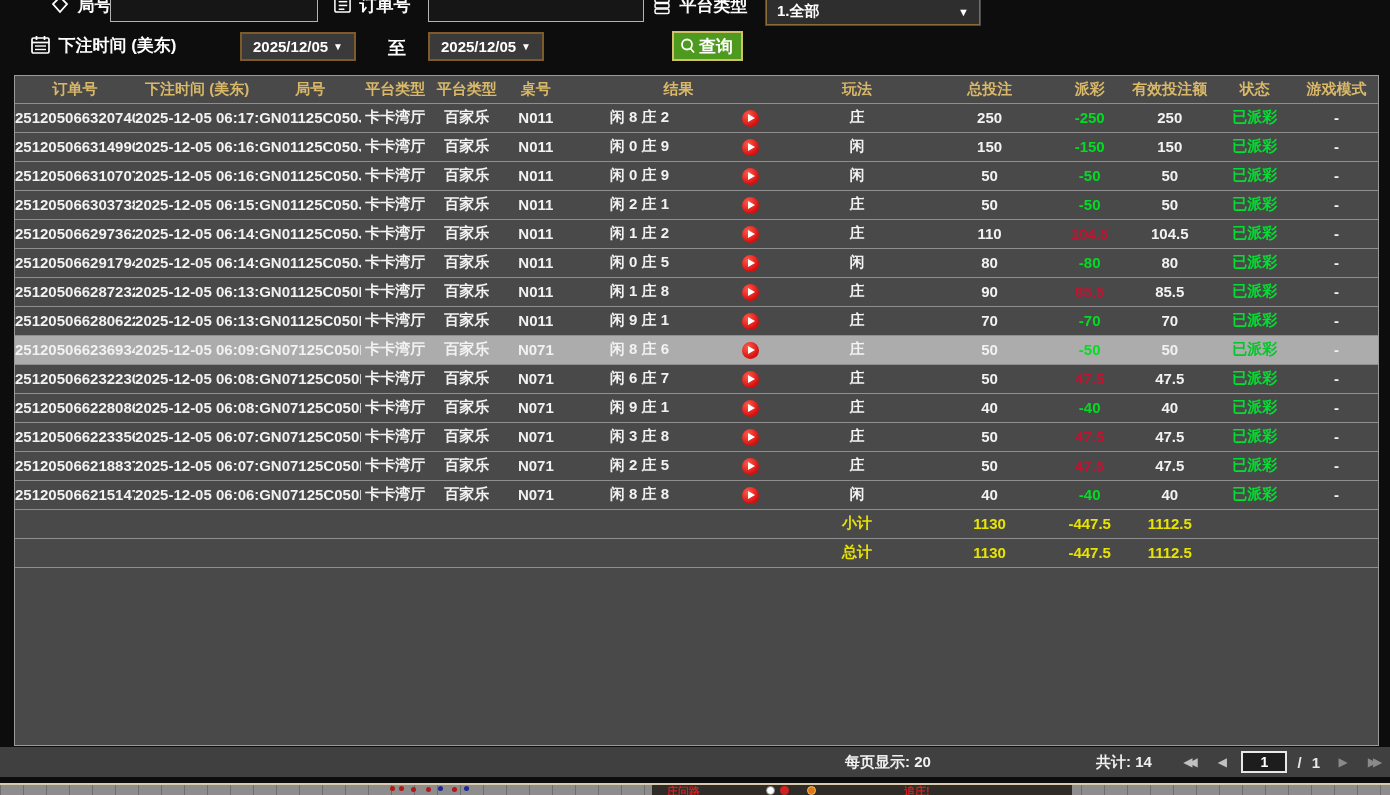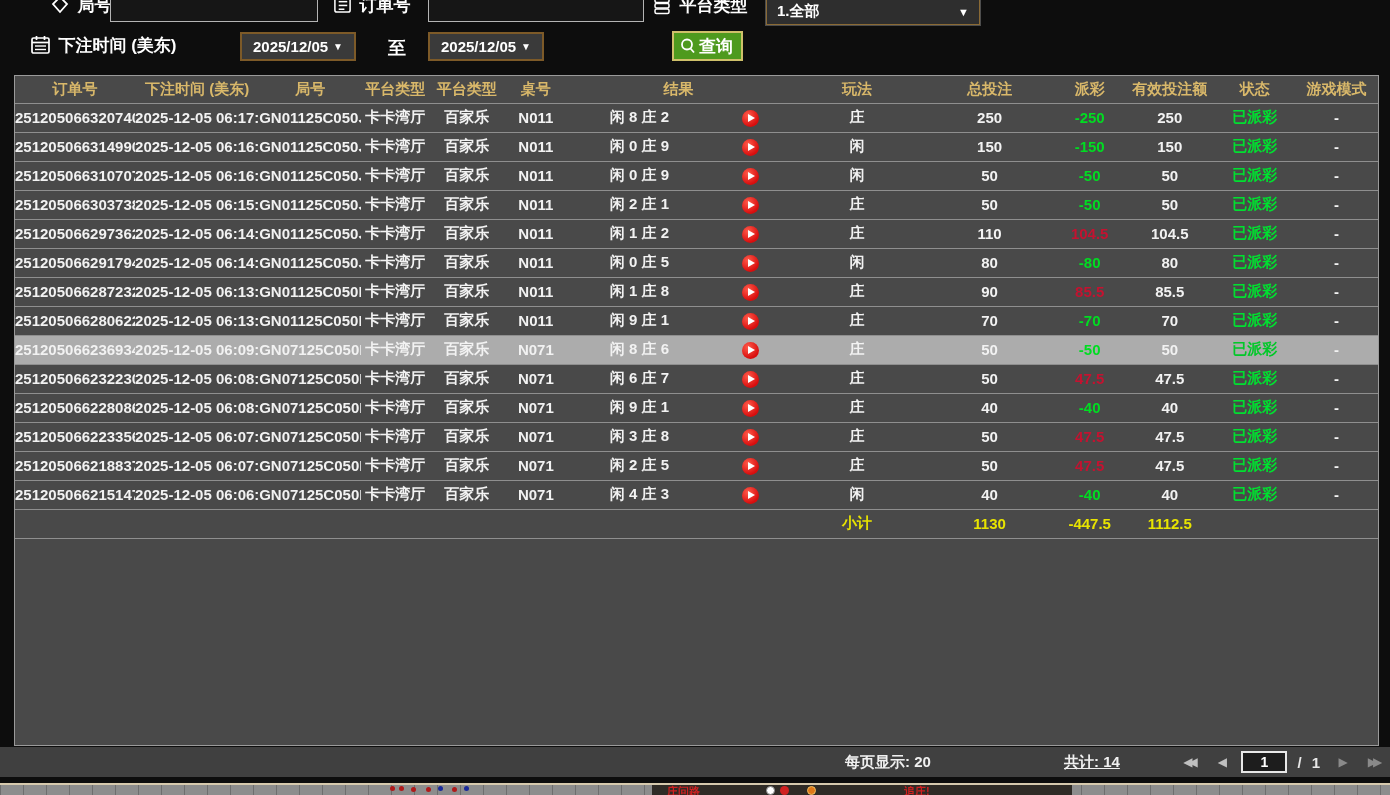--- a/index.html
+++ b/index.html
@@ -388,45 +388,54 @@
     <td class="status-paid">已派彩</td>
     <td>-</td>
   </tr>
         <tr class="data-row">
     <td>251205066215147</td>
     <td>2025-12-05 06:06:58</td>
     <td>GN07125C050HF</td>
     <td>卡卡湾厅</td>
     <td>百家乐</td>
     <td>N071</td>
-    <td>闲 4 庄 3</td>
+    <td>闲 8 庄 8</td>
     <td><span class="play-btn"></span></td>
     <td>闲</td>
     <td>40</td>
     <td class="green">-40</td>
     <td>40</td>
     <td class="status-paid">已派彩</td>
     <td>-</td>
   </tr>
         <tr id="subtotal-row">
         <td colspan="8"></td>
         <td class="yellow">小计</td>
         <td class="yellow">1130</td>
         <td class="yellow">-447.5</td>
         <td class="yellow">1112.5</td>
         <td></td>
           <td></td>
       </tr>
+      <tr>
+        <td colspan="8"></td>
+        <td class="yellow">总计</td>
+        <td class="yellow">1130</td>
+        <td class="yellow">-447.5</td>
+        <td class="yellow">1112.5</td>
+        <td></td>
+          <td></td>
+      </tr>
     </tbody>
   </table>
 </div>
 
 <div class="bottombar">
   <span class="txt" style="left:845px;">每页显示: 20</span>
-  <span class="txt" style="left:1064px;text-decoration:underline;">共计: 14</span>
+  <span class="txt" style="left:1096px;">共计: 14</span>
   <div class="pager">
     <span class="pg-arrow">◀◀</span>
     <span class="pg-arrow">◀</span>
     <input class="page-box" value="1" style="">
     <span class="pg-slash">/</span>
     <span class="pg-slash">1</span>
     <span class="pg-arrow dim">▶</span>
     <span class="pg-arrow dim">▶▶</span>
   </div>
 </div>

